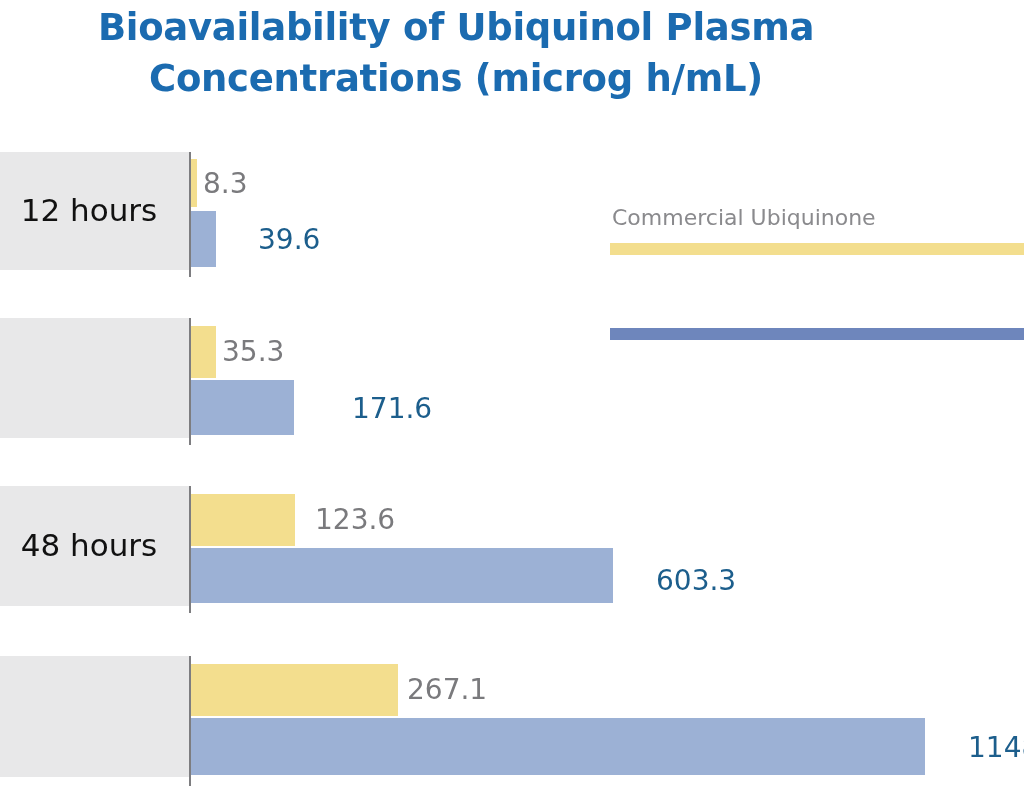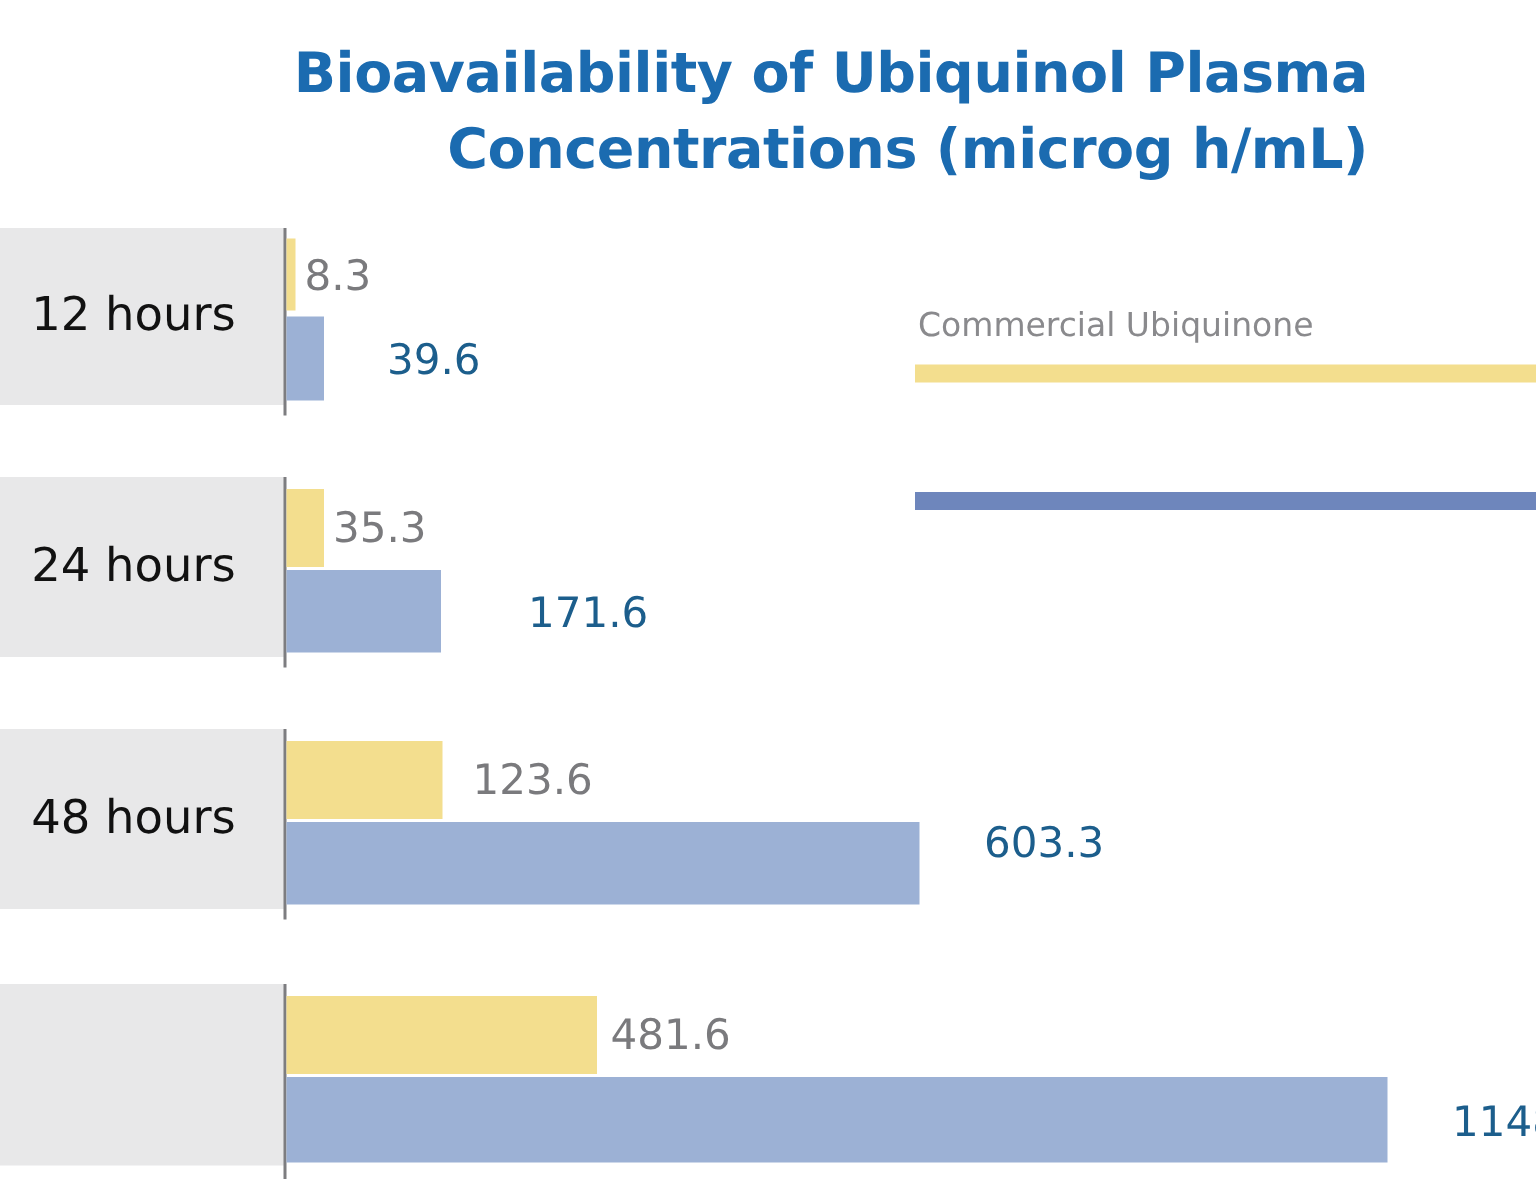--- a/index.html
+++ b/index.html
@@ -21,28 +21,27 @@
     width: 1024px;
     height: 786px;
   }
 
   
   .chart-title {
     position: absolute;
     left: 0;
     top: 2px;
     width: 912px;
-    text-align: right;
+    text-align: center;
     color: #1B6BB0;
     font-family: "DejaVu Sans", sans-serif;
     font-weight: bold;
     font-size: 37px;
     line-height: 51px;
     letter-spacing: -0.3px;
-    margin-top: 21px;
   }
   .chart-title .tline {
     display: block;
   }
 
   
   .plot {
     position: absolute;
     left: 0;
     top: 0;
@@ -153,48 +152,47 @@
 
       <div class="bar series-a" style="top:7px;height:48px;width:6px;"></div>
       <div class="val series-a" style="left:203px;top:15px;">8.3</div>
 
       <div class="bar series-b" style="top:59px;height:56px;width:25px;"></div>
       <div class="val series-b" style="left:222px;top:71px;">39.6</div>
     </div>
 
     <div class="cat-group" style="top:318px;height:127px;">
       <div class="cat-band" style="top:0;height:120px;"></div>
-      <div class="cat-label" style="top:41px;">24 hours</div>
       <div class="axis-line" style="left:189px;top:0;height:127px;"></div>
 
       <div class="bar series-a" style="top:8px;height:52px;width:25px;"></div>
       <div class="val series-a" style="left:222px;top:17px;">35.3</div>
 
       <div class="bar series-b" style="top:62px;height:55px;width:103px;"></div>
       <div class="val series-b" style="left:316px;top:74px;">171.6</div>
     </div>
 
     <div class="cat-group" style="top:486px;height:127px;">
       <div class="cat-band" style="top:0;height:120px;"></div>
       <div class="cat-label" style="top:41px;">48 hours</div>
       <div class="axis-line" style="left:189px;top:0;height:127px;"></div>
 
       <div class="bar series-a" style="top:8px;height:52px;width:104px;"></div>
       <div class="val series-a" style="left:303px;top:17px;margin-left:12px;">123.6</div>
 
       <div class="bar series-b" style="top:62px;height:55px;width:422px;"></div>
-      <div class="val series-b" style="left:620px;top:59px;">603.3</div>
+      <div class="val series-b" style="left:620px;top:78px;">603.3</div>
     </div>
 
     <div class="cat-group" style="top:656px;height:130px;">
       <div class="cat-band" style="top:0;height:121px;"></div>
       <div class="axis-line" style="left:189px;top:0;height:130px;"></div>
 
       <div class="bar series-a" style="top:8px;height:52px;width:207px;"></div>
-      <div class="val series-a" style="left:407px;top:17px;">481.6</div>
+      <div class="val series-a" style="left:407px;top:17px;">267.1</div>
 
       <div class="bar series-b" style="top:62px;height:57px;width:734px;"></div>
       <div class="val series-b" style="left:932px;top:75px;">1148.1</div>
     </div>
 
   </div>
 
   <div class="legend">
 
     <div class="legend-entry" style="top:0;height:52px;">

